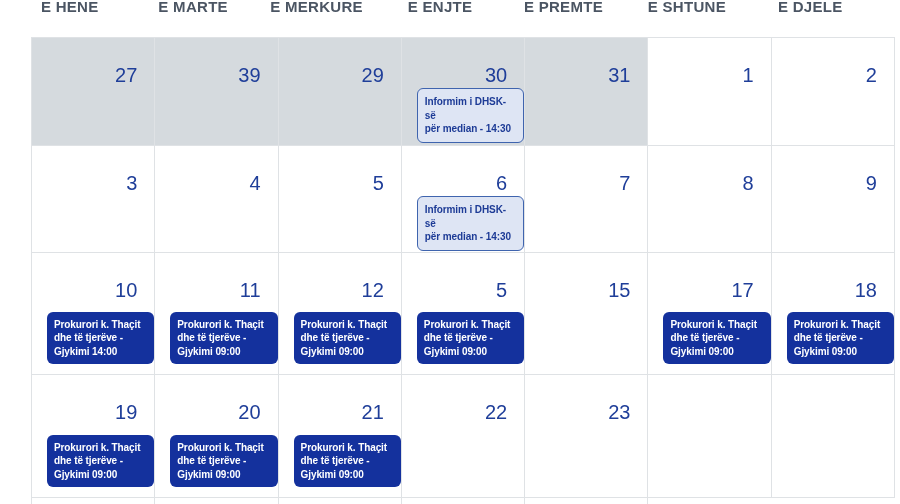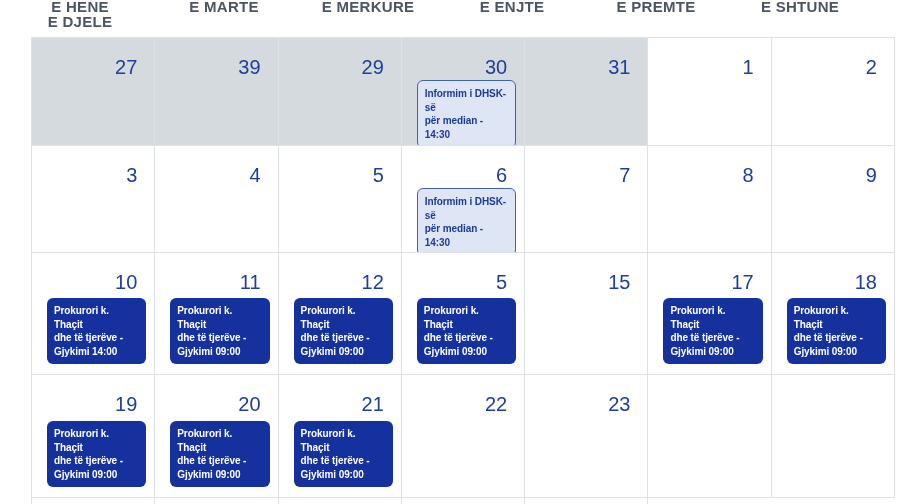--- a/index.html
+++ b/index.html
@@ -15,21 +15,21 @@
     overflow: hidden;
     background: #ffffff;
   }
   
   .cal-head {
     position: absolute;
     top: 0;
     left: 8px;
     width: 864px;
     display: grid;
-    grid-template-columns: repeat(6, 1fr);
+    grid-template-columns: repeat(7, 1fr);
   }
   .wd {
     text-align: center;
     font-size: 15px;
     font-weight: bold;
     letter-spacing: 0.3px;
     color: var(--header-text, #4b5563);
     margin-top: -2px;
     line-height: 17px;
     white-space: nowrap;
@@ -54,31 +54,31 @@
     box-sizing: border-box;
     display: flex;
     flex-direction: column;
     overflow: hidden;
   }
   .cell.outside {
     background: var(--outside-day-bg, #d5dade);
   }
   .date {
     text-align: right;
-    padding: 16px 17px 0 0;
+    padding: 24px 17px 0 0;
     font-size: 20px;
     line-height: 26px;
     color: var(--day-number, #1f3e99);
   }
   .events {
     margin-top: auto;
   }
   .ev {
     display: block;
-    margin: 0 8px 10px 15px;
+    margin: 0 0 10px 15px;
     padding: 6px 7px;
     border-radius: 6px;
     font-weight: bold;
     font-size: 10px;
     line-height: 13.5px;
     letter-spacing: -0.1px;
     white-space: pre-line;
     text-decoration: none;
     cursor: pointer;
   }

